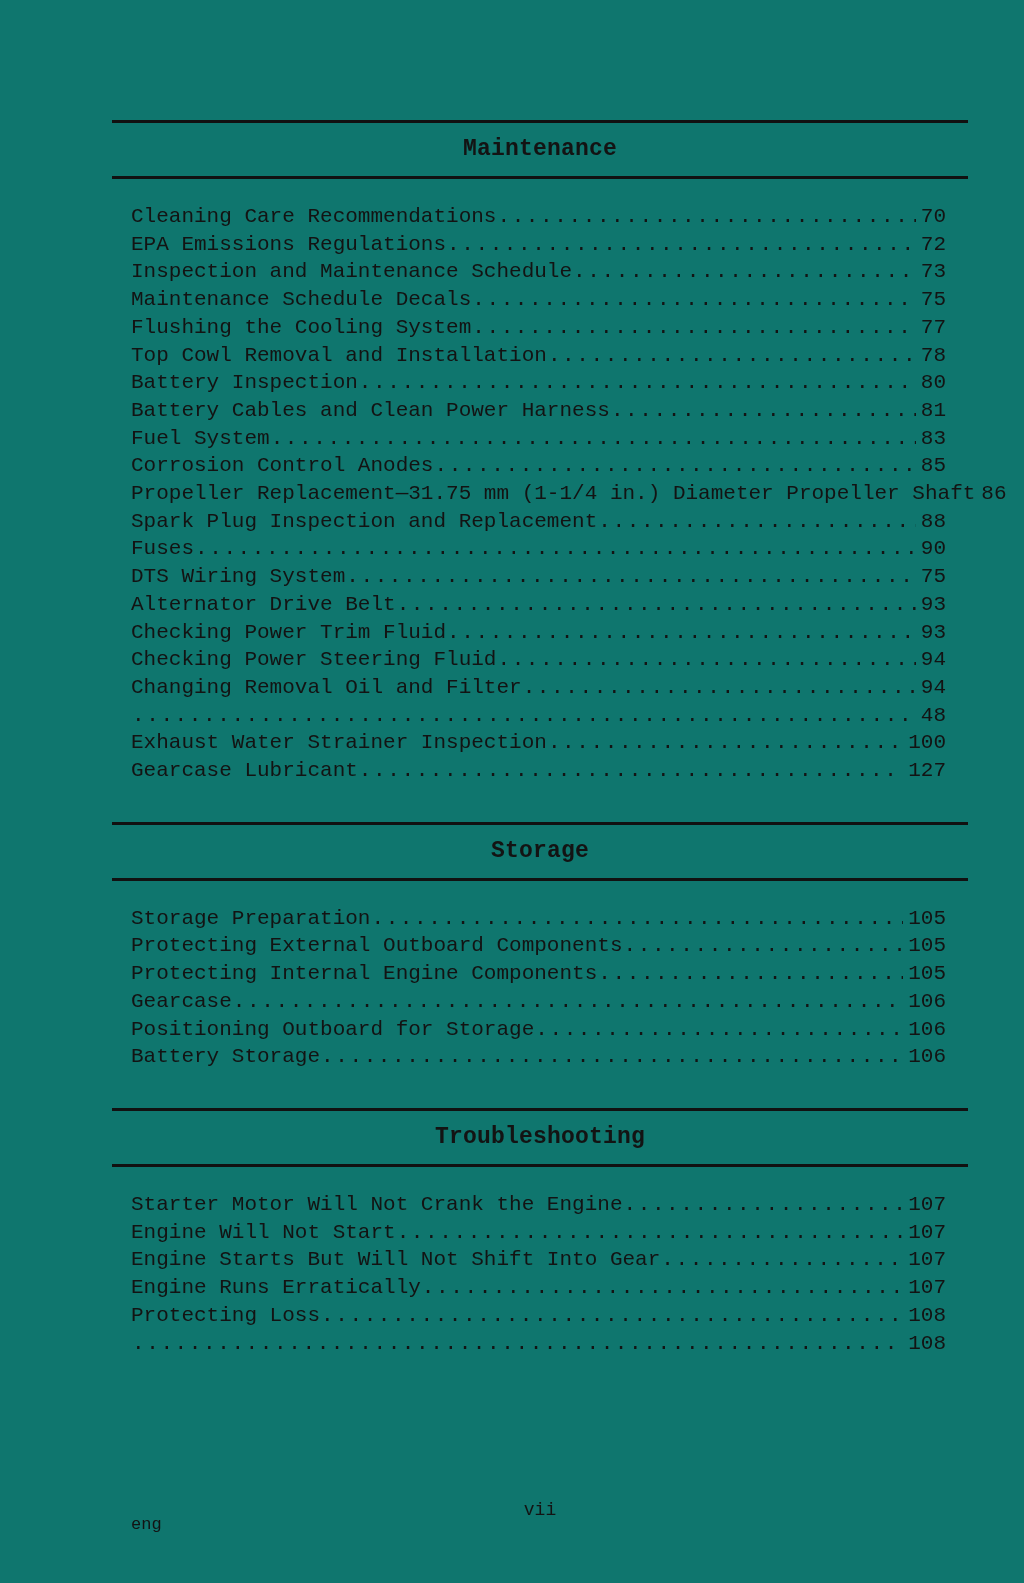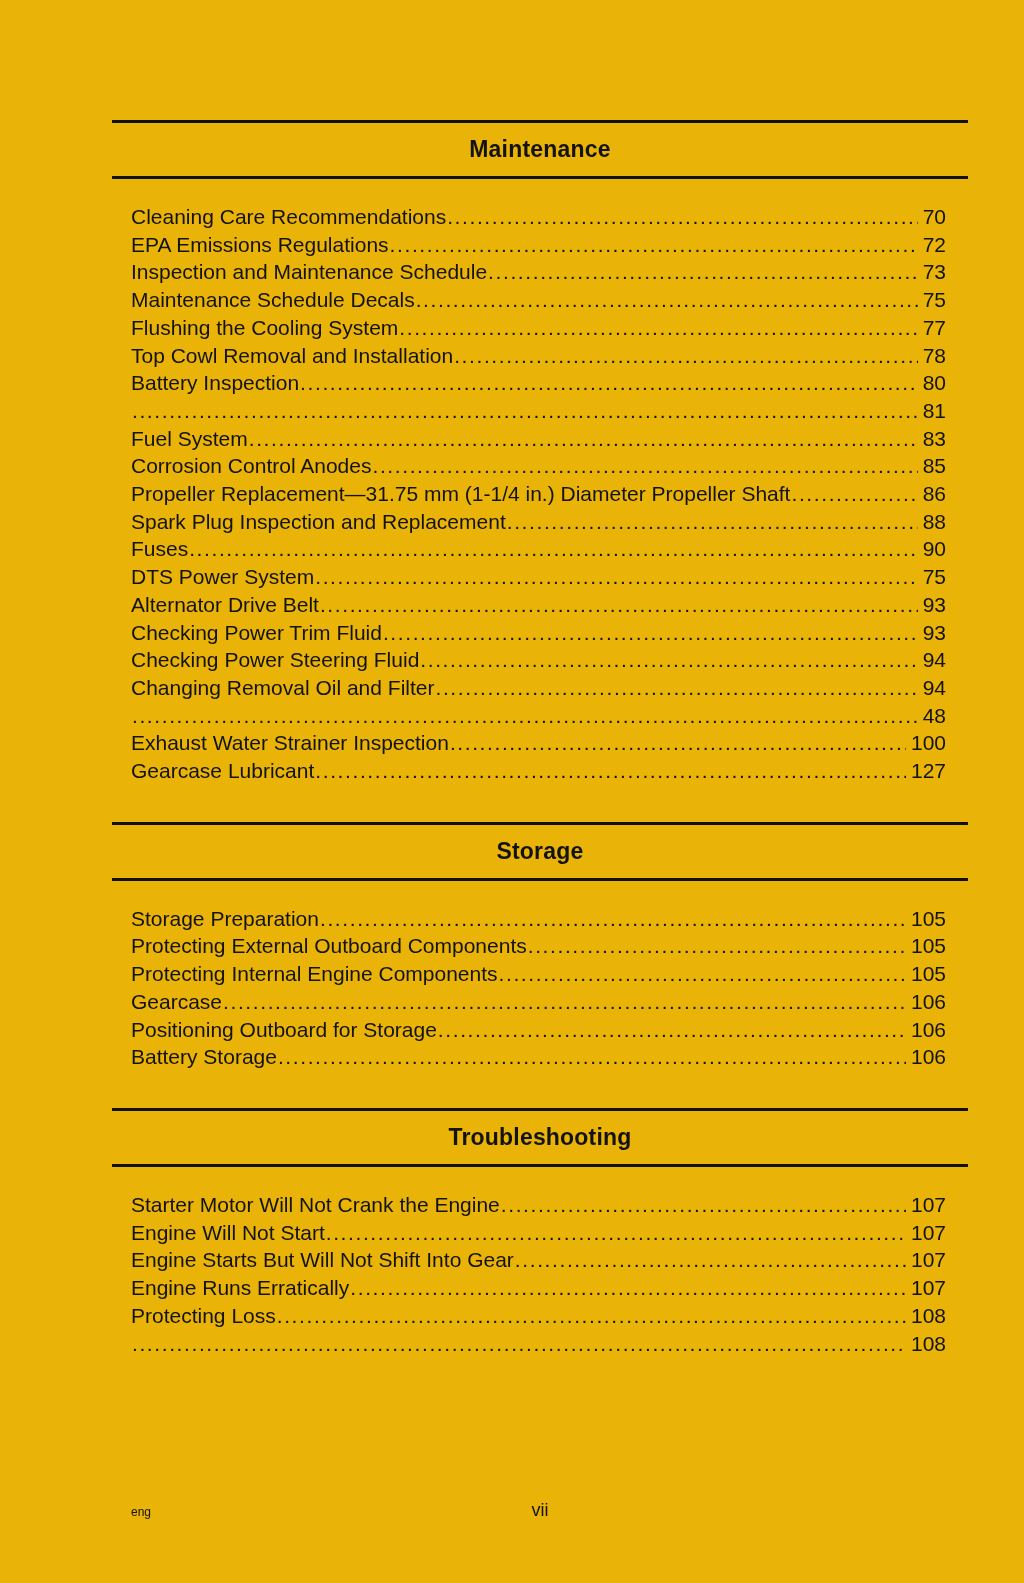--- a/index.html
+++ b/index.html
@@ -1,21 +1,21 @@
 <!DOCTYPE html>
 <html><head>
 <meta charset="utf-8">
 <style>
   html, body { margin: 0; padding: 0; background: #e8e8e8; }
   .page {
     position: relative;
     width: 1024px;
     height: 1583px;
-    background: #eab308;
-    font-family: Liberation Sans, sans-serif;
+    background: #0f766e;
+    font-family: Liberation Mono, monospace;
     color: #131313;
     overflow: hidden;
   }
   .content {
     position: absolute;
     left: 112px;
     top: 120px;
     width: 856px;
   }
   .section-header {
@@ -56,22 +56,22 @@
   .section + .section { margin-top: 37px; }
   .footer {
     position: absolute;
     left: 112px;
     top: 1498px;
     width: 856px;
   }
   .footer .lang {
     position: absolute;
     left: 19px;
-    top: 7px;
-    font-size: 12px;
+    top: 17px;
+    font-size: 17px;
   }
   .footer .pnum {
     text-align: center;
     font-size: 18px;
     line-height: 24px;
   }
 </style>
 </head>
 <body>
 
@@ -112,20 +112,21 @@
             <span class="tt">Top Cowl Removal and Installation</span>
             <span class="ld"></span>
             <span class="pn">78</span>
           </div>
         <div class="row">
             <span class="tt">Battery Inspection</span>
             <span class="ld"></span>
             <span class="pn">80</span>
           </div>
         <div class="row">
+            <span class="tt">Battery Cables and Clean Power Harness</span>
             <span class="ld"></span>
             <span class="pn">81</span>
           </div>
         <div class="row">
             <span class="tt">Fuel System</span>
             <span class="ld"></span>
             <span class="pn">83</span>
           </div>
         <div class="row">
             <span class="tt">Corrosion Control Anodes</span>
@@ -141,21 +142,21 @@
             <span class="tt">Spark Plug Inspection and Replacement</span>
             <span class="ld"></span>
             <span class="pn">88</span>
           </div>
         <div class="row">
             <span class="tt">Fuses</span>
             <span class="ld"></span>
             <span class="pn">90</span>
           </div>
         <div class="row">
-            <span class="tt">DTS Power System</span>
+            <span class="tt">DTS Wiring System</span>
             <span class="ld"></span>
             <span class="pn">75</span>
           </div>
         <div class="row">
             <span class="tt">Alternator Drive Belt</span>
             <span class="ld"></span>
             <span class="pn">93</span>
           </div>
         <div class="row">
             <span class="tt">Checking Power Trim Fluid</span>

